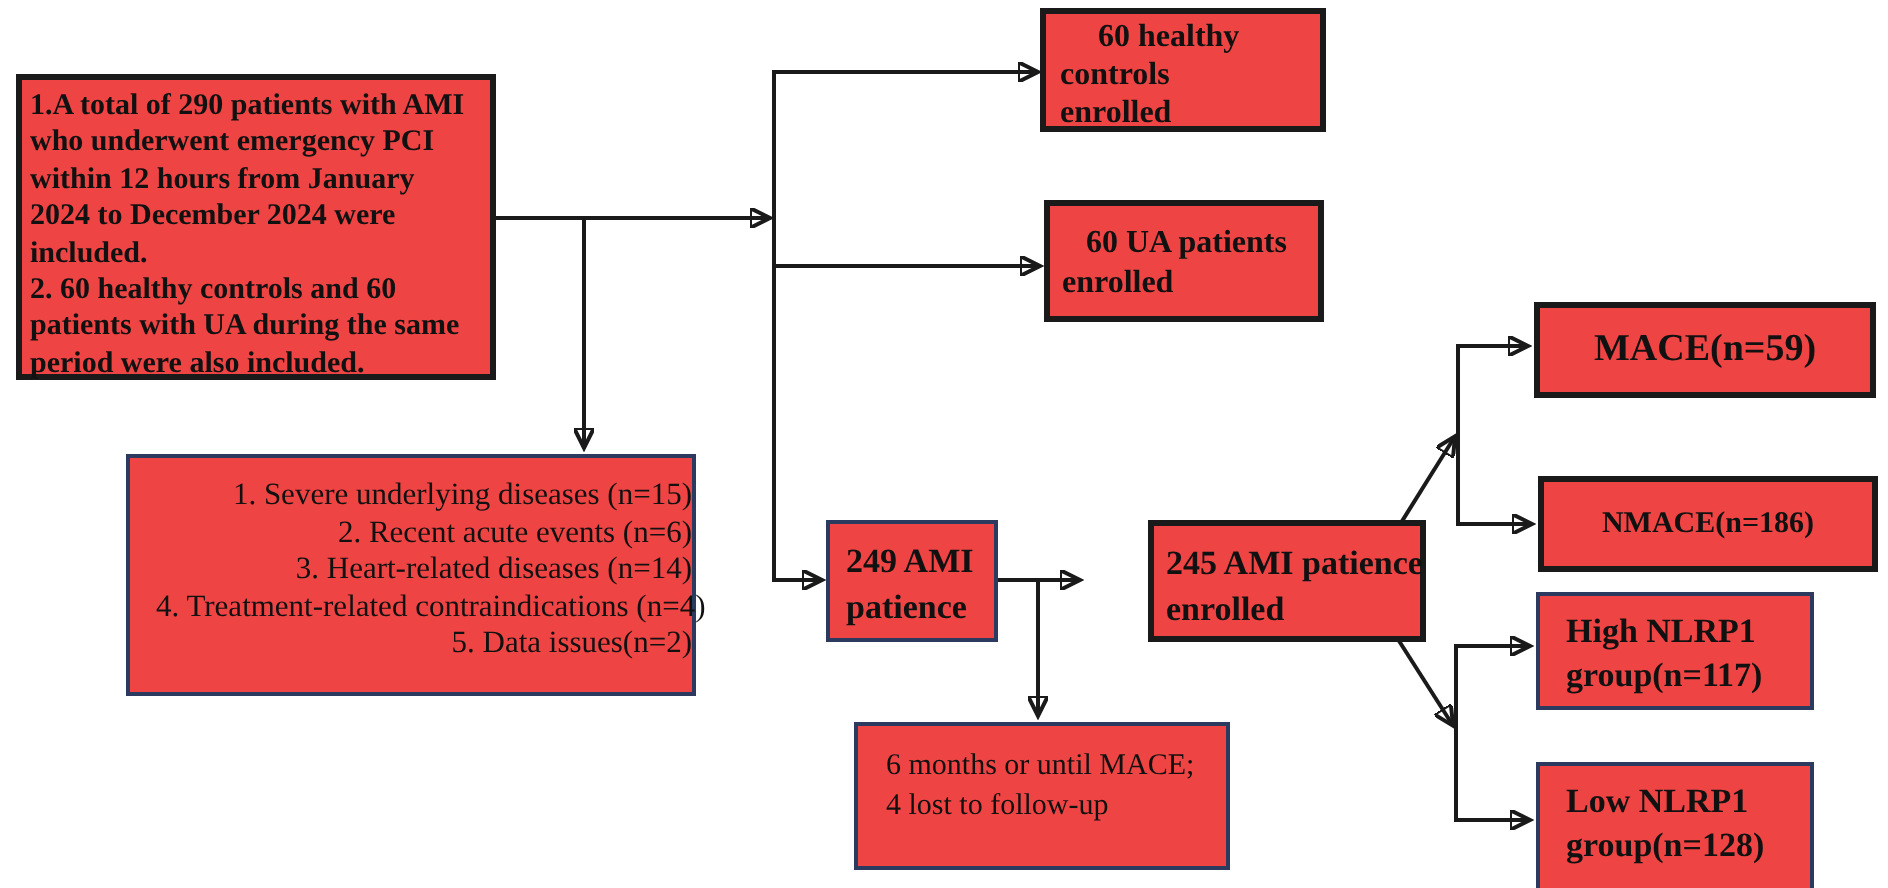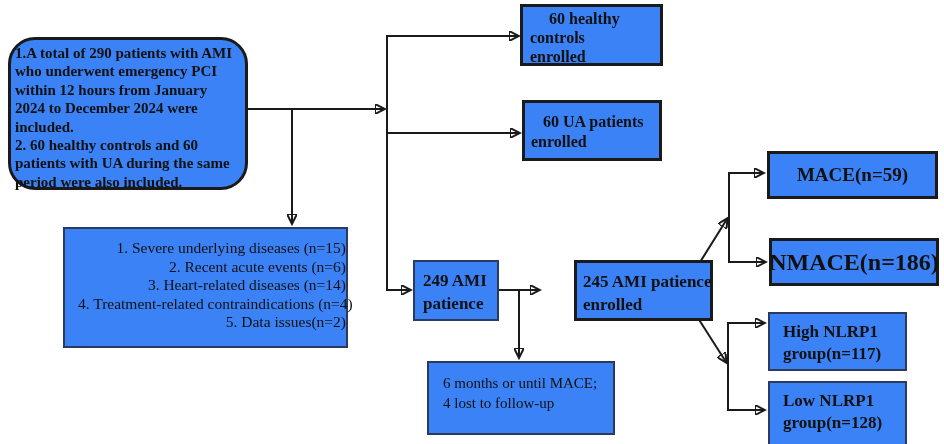--- a/index.html
+++ b/index.html
@@ -17,32 +17,31 @@
     width: 944px; height: 444px;
   }
   svg.connectors path, svg.connectors line {
     stroke: #1a1a1a;
     stroke-width: 2;
     fill: none;
   }
   .box {
     position: absolute;
     box-sizing: border-box;
-    background: #3b82f6;
+    background: #ef4444;
     color: #111111;
   }
   .b-black { border: 3px solid #1a1a1a; }
   .b-navy  { border: 2px solid #2b3a5e; }
   .ln { white-space: nowrap; }
 
   .inclusion-box {
     left: 8px; top: 37px; width: 240px; height: 153px;
     font-size: 15px; line-height: 18.4px; font-weight: bold;
     padding: 4px 2px 0 4px;
-    border-radius: 27px;
   }
   .healthy-box {
     left: 520px; top: 4px; width: 143px; height: 62px;
     font-size: 16px; line-height: 19px; font-weight: bold;
     padding: 2px 0 0 7px;
   }
   .healthy-box .ln:first-child { padding-left: 19px; }
   .ua-box {
     left: 522px; top: 100px; width: 140px; height: 61px;
     font-size: 16px; line-height: 20px; font-weight: bold;
@@ -66,28 +65,27 @@
     padding: 7px 0 0 6px;
     margin-left: 31px;
   }
   .mace-box {
     left: 767px; top: 151px; width: 171px; height: 48px;
     font-size: 19px; font-weight: bold;
     display: flex; align-items: center; justify-content: center;
   }
   .nmace-box {
     left: 769px; top: 238px; width: 170px; height: 48px;
-    font-size: 24px; font-weight: bold;
+    font-size: 15px; font-weight: bold;
     display: flex; align-items: center; justify-content: center;
   }
   .high-box {
     left: 768px; top: 296px; width: 139px; height: 59px;
     font-size: 17px; line-height: 22px; font-weight: bold;
     padding: 7px 0 16px 13px;
-    margin-top: 16px;
   }
   .low-box {
     left: 768px; top: 381px; width: 139px; height: 77px;
     font-size: 17px; line-height: 22px; font-weight: bold;
     padding: 7px 0 0 13px;
   }
   .followup-box {
     left: 427px; top: 361px; width: 188px; height: 74px;
     font-size: 15px; line-height: 20px;
     padding: 10px 0 0 14px;

